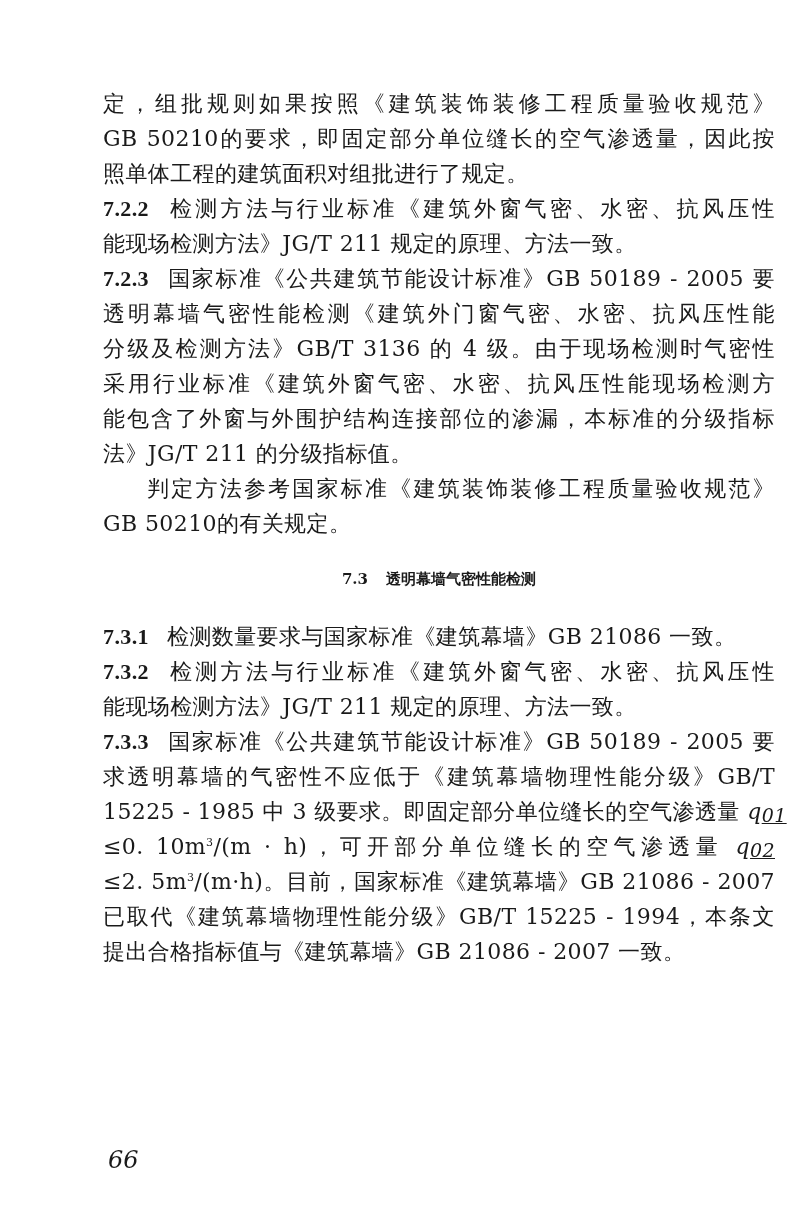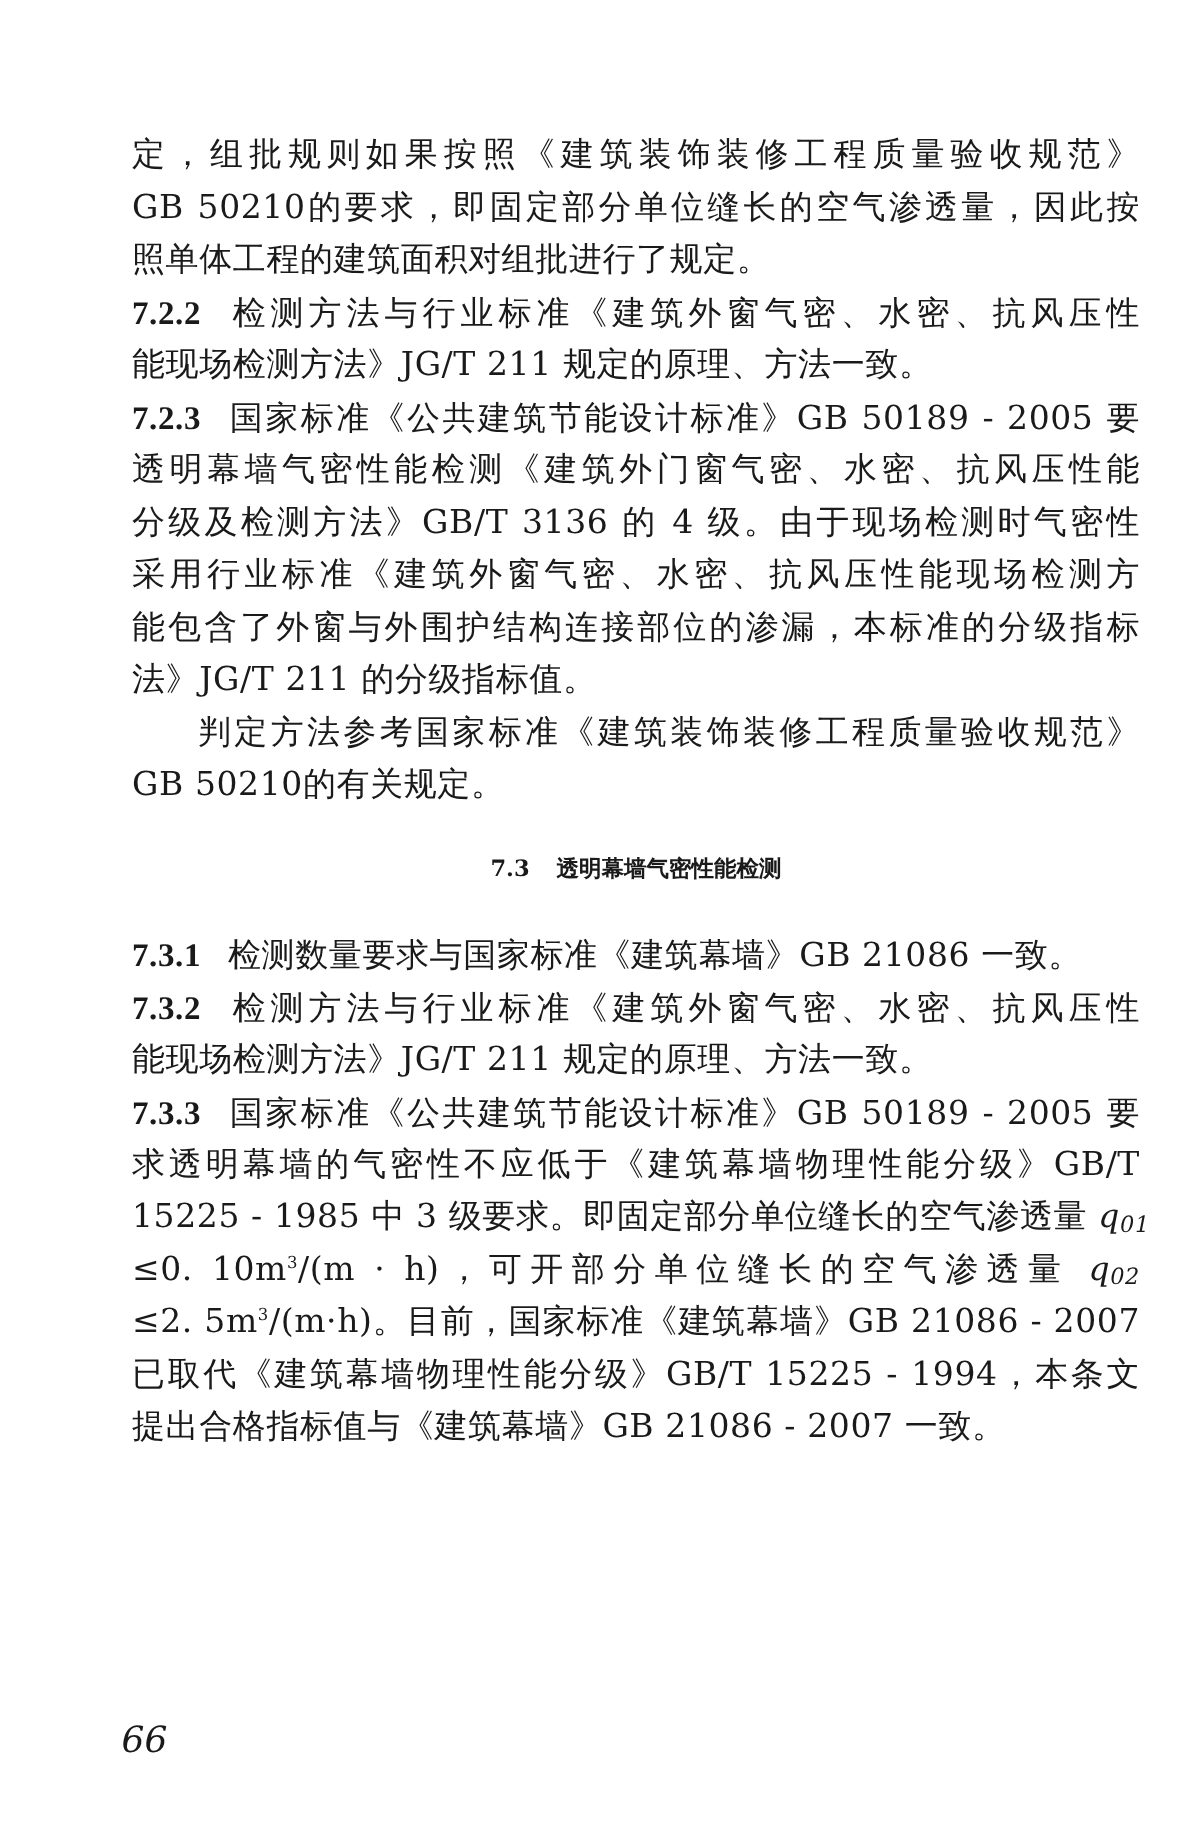--- a/index.html
+++ b/index.html
@@ -1,29 +1,29 @@
 <!DOCTYPE html>
 <html><head>
   <meta charset="utf-8">
   <style>
     html, body { margin: 0; padding: 0; background: #ffffff; }
     body { width: 800px; height: 1224px; position: relative; overflow: hidden;
       font-family: "DejaVu Serif", "Liberation Serif", serif; color: #1a1a1a; }
-    .page { position: absolute; left: 88px; top: 86px; width: 672px; }
+    .page { position: absolute; left: 103px; top: 86px; width: 672px; }
     .line { height: 35px; line-height: 35px; font-size: 22px; white-space: nowrap;
       letter-spacing: 0.4px; text-align: justify; text-align-last: justify; }
     .line.last { text-align-last: left; }
     .num { font-weight: bold; margin-right: 18px; font-family: "Liberation Serif", serif; }
     .indent { padding-left: 44px; }
     .heading { height: 35px; line-height: 35px; font-size: 15px; font-weight: bold;
       text-align: center; margin: 21px 0 22px 0; }
     .heading .hnum { margin-right: 18px; }
-    .sub { font-size: 15px; font-style: italic; vertical-align: -3px; }
+    .sub { font-size: 19px; font-style: italic; vertical-align: -3px; text-decoration: underline; }
     sup { font-size: 11px; vertical-align: 8px; line-height: 0; }
-    .pageno { position: absolute; left: 81px; top: 1146px; font-size: 24px;
+    .pageno { position: absolute; left: 108px; top: 1146px; font-size: 24px;
       font-style: italic; font-family: "DejaVu Serif", serif; }
   </style>
 </head>
 <body>
 
 <div class="page">
 
   <div>
     <div class="line">定，组批规则如果按照《建筑装饰装修工程质量验收规范》</div>
     <div class="line">GB 50210的要求，即固定部分单位缝长的空气渗透量，因此按</div>

